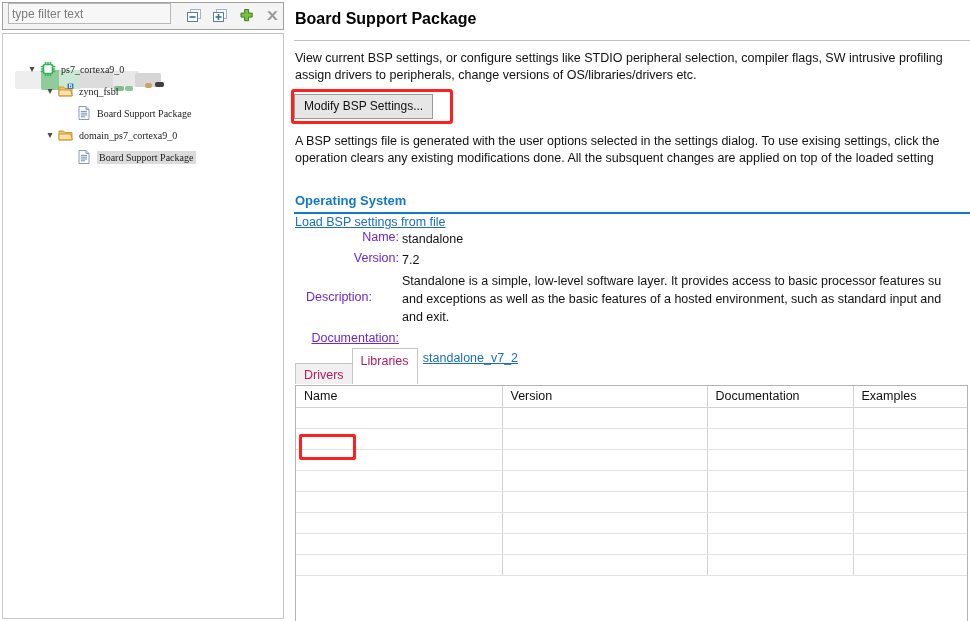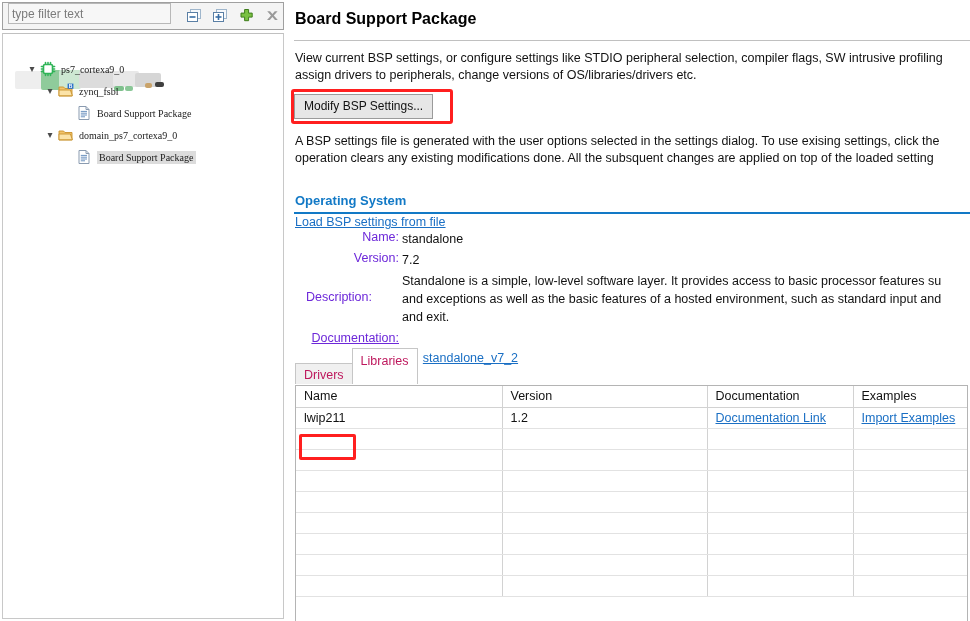--- a/index.html
+++ b/index.html
@@ -351,30 +351,20 @@
           </colgroup>
         <thead>
           <tr>
             <th>Name</th>
             <th>Version</th>
             <th>Documentation</th>
             <th>Examples</th>
           </tr>
         </thead>
         <tbody id="table-body">
-          <tr>
-            <td>lwip211</td>
-            <td>1.2</td>
-            <td>
-              <a href="#">Documentation Link</a>
-            </td>
-            <td>
-              <a href="#">Import Examples</a>
-            </td>
-          </tr>
         <tr>
               <td>&nbsp;</td>
               <td>&nbsp;</td>
               <td>&nbsp;</td>
               <td>&nbsp;</td>
             </tr>
             <tr>
               <td>&nbsp;</td>
               <td>&nbsp;</td>
               <td>&nbsp;</td>

